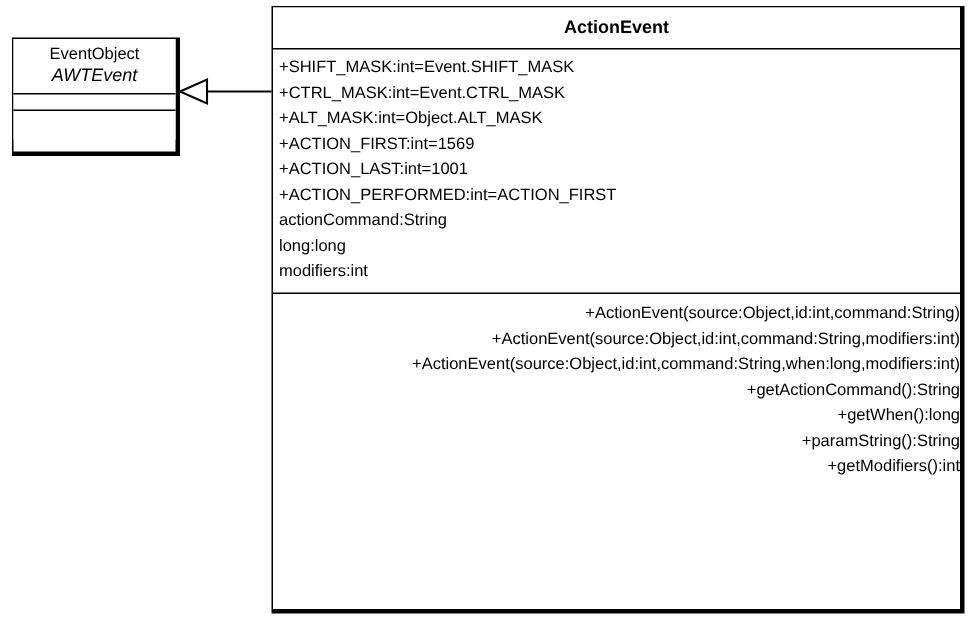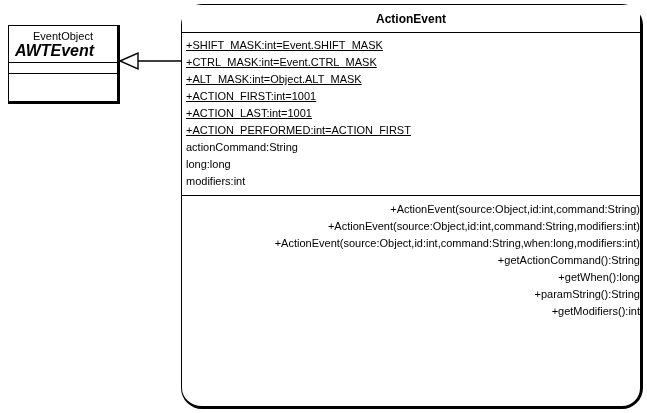--- a/index.html
+++ b/index.html
@@ -55,41 +55,40 @@
     padding: 3px 6px 4px 6px;
     text-align: center;
   }
   .stereotype-name {
     font-size: 11px;
     line-height: 14px;
     white-space: nowrap;
     text-align: center;
   }
   .class-name-italic {
-    font-size: 16px;
+    font-size: 12px;
     line-height: 15px;
-    font-weight: bold;
+    font-weight: normal;
     font-style: italic;
     white-space: nowrap;
-    text-align: left;
+    text-align: center;
   }
   #superclass-box .attr-compartment {
     height: 11px;
   }
   #superclass-box .ops-compartment {
     height: 20px;
   }
 
   
   #subclass-box {
     left: 181px;
     top: 4px;
     width: 462px;
     height: 405px;
-    border-radius: 21px;
   }
   #subclass-box .name-compartment {
     padding: 4px 4px 5px 4px;
     text-align: center;
   }
   .class-name-bold {
     font-size: 12px;
     font-weight: bold;
     line-height: 14px;
     white-space: nowrap;
@@ -102,21 +101,20 @@
     text-align: right;
   }
 
   .member-row {
     font-size: 11px;
     line-height: 17px;
     white-space: nowrap;
     padding-left: 4px;
   }
   .member-row.is-static > .member-text {
-    text-decoration: underline;
   }
 
   
   #generalization {
     position: absolute;
     left: 118px;
     top: 50px;
     width: 68px;
     height: 22px;
     overflow: visible;
@@ -148,21 +146,21 @@
   <div class="uml-class" id="subclass-box">
 
     <div class="uml-compartment name-compartment">
       <span class="class-name-bold">ActionEvent</span>
     </div>
 
     <div class="uml-compartment attr-compartment" id="subclass-attributes">
         <div class="member-row is-static"><span class="member-text">+SHIFT_MASK:int=Event.SHIFT_MASK</span></div>
         <div class="member-row is-static"><span class="member-text">+CTRL_MASK:int=Event.CTRL_MASK</span></div>
         <div class="member-row is-static"><span class="member-text">+ALT_MASK:int=Object.ALT_MASK</span></div>
-        <div class="member-row is-static"><span class="member-text">+ACTION_FIRST:int=1001</span></div>
+        <div class="member-row is-static"><span class="member-text">+ACTION_FIRST:int=1569</span></div>
         <div class="member-row is-static"><span class="member-text">+ACTION_LAST:int=1001</span></div>
         <div class="member-row is-static"><span class="member-text">+ACTION_PERFORMED:int=ACTION_FIRST</span></div>
         <div class="member-row"><span class="member-text">actionCommand:String</span></div>
         <div class="member-row"><span class="member-text">long:long</span></div>
         <div class="member-row"><span class="member-text">modifiers:int</span></div>
       </div>
 
     <div class="uml-compartment ops-compartment" id="subclass-operations">
         <div class="member-row"><span class="member-text">+ActionEvent(source:Object,id:int,command:String)</span></div>
         <div class="member-row"><span class="member-text">+ActionEvent(source:Object,id:int,command:String,modifiers:int)</span></div>

